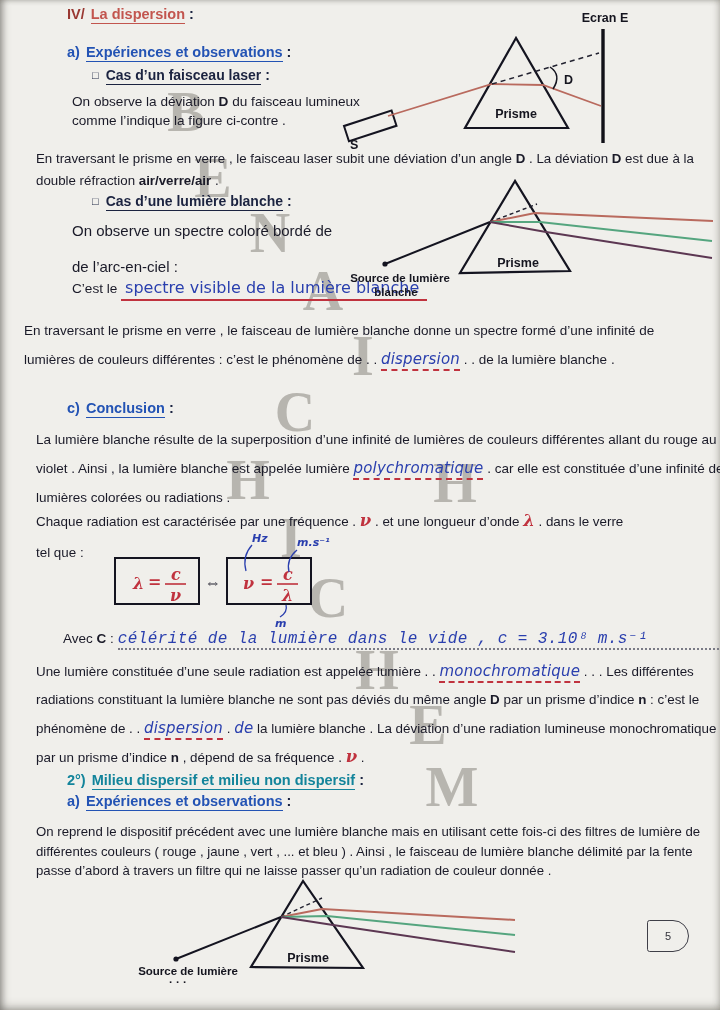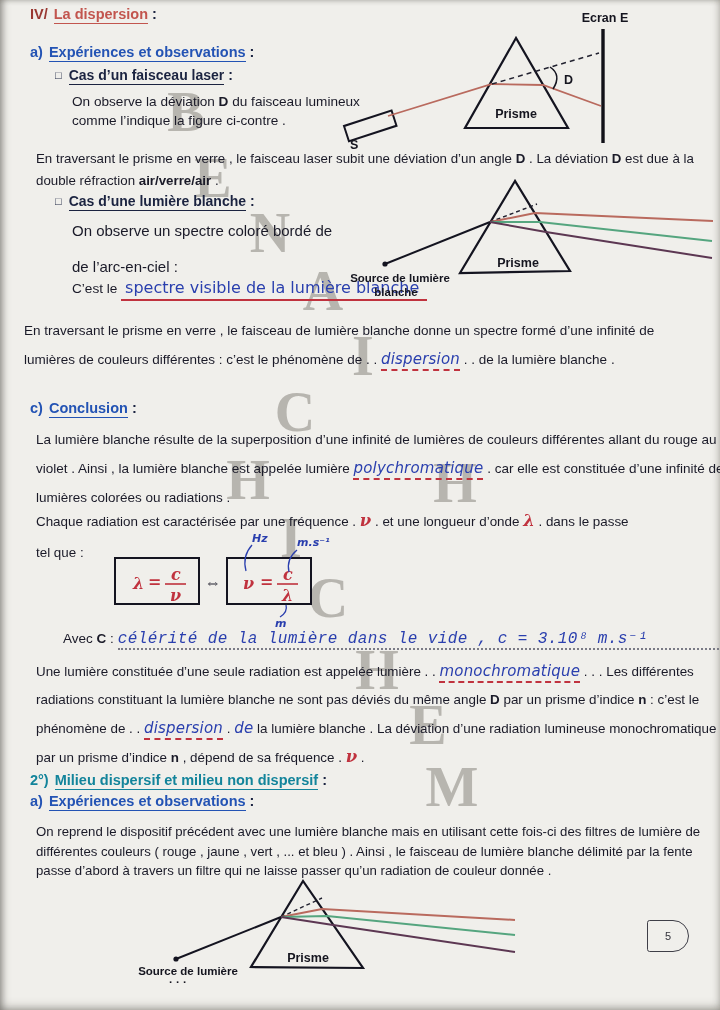--- a/index.html
+++ b/index.html
@@ -10,21 +10,21 @@
     box-shadow:inset 6px 0 7px -3px rgba(90,88,82,.55),
                inset -5px 0 7px -3px rgba(120,118,110,.35),
                inset 0 -7px 9px -4px rgba(110,108,100,.45),
                inset 0 3px 5px -2px rgba(120,118,110,.28);
   }
   
   .wm{position:absolute;z-index:0;transform:translate(-50%,-50%);
       font-family:"Liberation Serif",serif;font-weight:700;font-size:56px;
       color:rgba(148,145,139,.62);line-height:1;}
   
-  .h{position:absolute;z-index:1;font-weight:700;font-size:14.5px;white-space:nowrap;}
+  .h{position:absolute;z-index:1;font-weight:700;font-size:14.5px;white-space:nowrap;margin-left:37px;}
   .h .ttl{border-bottom:1.8px solid currentColor;padding-bottom:1px;}
   .h .colon{color:#1b2340;}
   .h-red .pre{color:#993832;margin-right:6px;}
   .h-red .ttl{color:#c2554e;border-color:#c2554e;}
   .h-teal .pre{color:#13849b;margin-right:6px;}
   .h-teal .ttl{color:#13849b;}
   .h-blue .pre{color:#2353b4;margin-right:6px;}
   .h-blue .ttl{color:#2353b4;}
   .h-navy{color:#1b2340;font-size:14px;}
   .h-navy .bullet{font-size:11px;margin-right:7px;position:relative;top:-1px;}
@@ -139,21 +139,21 @@
   </svg>
 
   <div class="p p-disp1" style="left:24px;top:317px"><span class="seg seg-n">En traversant le prisme en verre , le faisceau de lumière blanche donne un spectre formé d’une infinité de lumières de couleurs différentes : c’est le phénomène de  . . </span><span class="seg seg-hwbu">dispersion</span><span class="seg seg-n"> . .  de la lumière blanche .</span></div>
 
   <div class="h h-blue" style="left:30px;top:400px">
     <span class="pre">c)</span><span class="ttl">Conclusion</span><span class="colon"> :</span>
   </div>
 
   <div class="p p-concl" style="left:36px;top:425px"><span class="seg seg-n">La lumière blanche résulte de la superposition d’une infinité de lumières de couleurs différentes allant du rouge  au violet . Ainsi , la lumière blanche est appelée lumière </span><span class="seg seg-hwbu">polychromatique</span><span class="seg seg-n"> . car elle est constituée d’une infinité de lumières colorées ou radiations .</span></div>
 
-  <div class="p p-rad" style="left:36px;top:505px"><span class="seg seg-n">Chaque radiation est caractérisée par une fréquence . </span><span class="seg seg-hwr">ν</span><span class="seg seg-n"> . et une longueur d’onde  </span><span class="seg seg-hwr">λ</span><span class="seg seg-n"> .  dans le passe</span><br><span class="seg seg-n">tel que :</span></div>
+  <div class="p p-rad" style="left:36px;top:505px"><span class="seg seg-n">Chaque radiation est caractérisée par une fréquence . </span><span class="seg seg-hwr">ν</span><span class="seg seg-n"> . et une longueur d’onde  </span><span class="seg seg-hwr">λ</span><span class="seg seg-n"> .  dans le verre</span><br><span class="seg seg-n">tel que :</span></div>
 
   <svg style="left:95px;top:526px" width="270" height="106" viewBox="0 0 270 106">
     <rect x="20" y="32" width="84" height="46" fill="none" stroke="#141420" stroke-width="2"></rect>
     <text x="38" y="63" class="fred">λ</text>
     <text x="53" y="61" class="fred">=</text>
     <text x="76" y="54" class="fred">c</text>
     <line x1="70" y1="58" x2="91" y2="58" stroke="#c0323e" stroke-width="1.6"></line>
     <text x="75" y="75" class="fred">ν</text>
     <text x="118" y="62" text-anchor="middle" font-size="17" fill="#222230">⇔</text>
     <rect x="132" y="32" width="84" height="46" fill="none" stroke="#141420" stroke-width="2"></rect>

